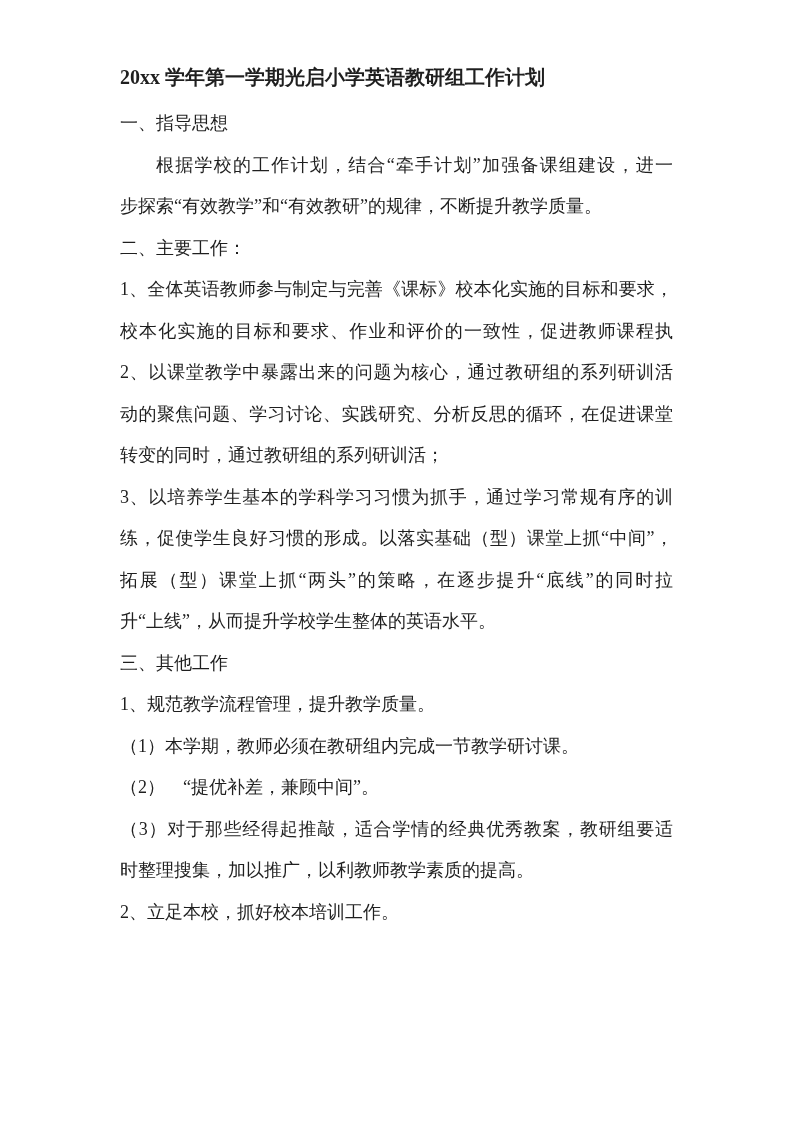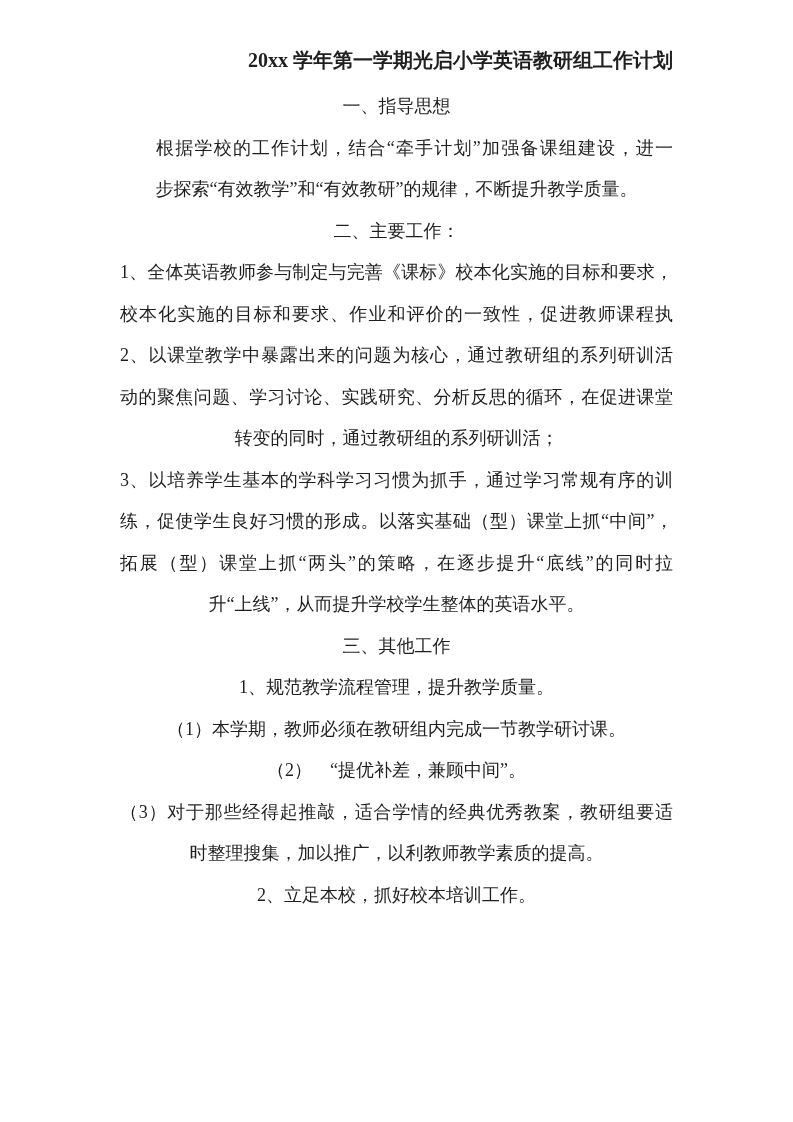--- a/index.html
+++ b/index.html
@@ -13,35 +13,35 @@
     height: 1122px;
     background: #ffffff;
     overflow: hidden;
     font-family: "Liberation Serif", "DejaVu Serif", serif;
     color: #1f1f1f;
     box-sizing: border-box;
     padding: 0 120px;
   }
   .doc-title {
     margin: 0;
-    padding-top: 47px;
+    padding-top: 64px;
     font-size: 20px;
     line-height: 26px;
     font-weight: bold;
-    text-align: right;
+    text-align: left;
     white-space: nowrap;
   }
   .body-block {
     margin-top: 13px;
   }
   .ln {
     font-size: 18px;
     line-height: 41.5px;
     height: 41.5px;
-    text-align: center;
+    text-align: left;
     white-space: nowrap;
     overflow: visible;
   }
   .jst {
     
     white-space: normal;
     text-align: justify;
     text-align-last: justify;
   }
   .ind {

